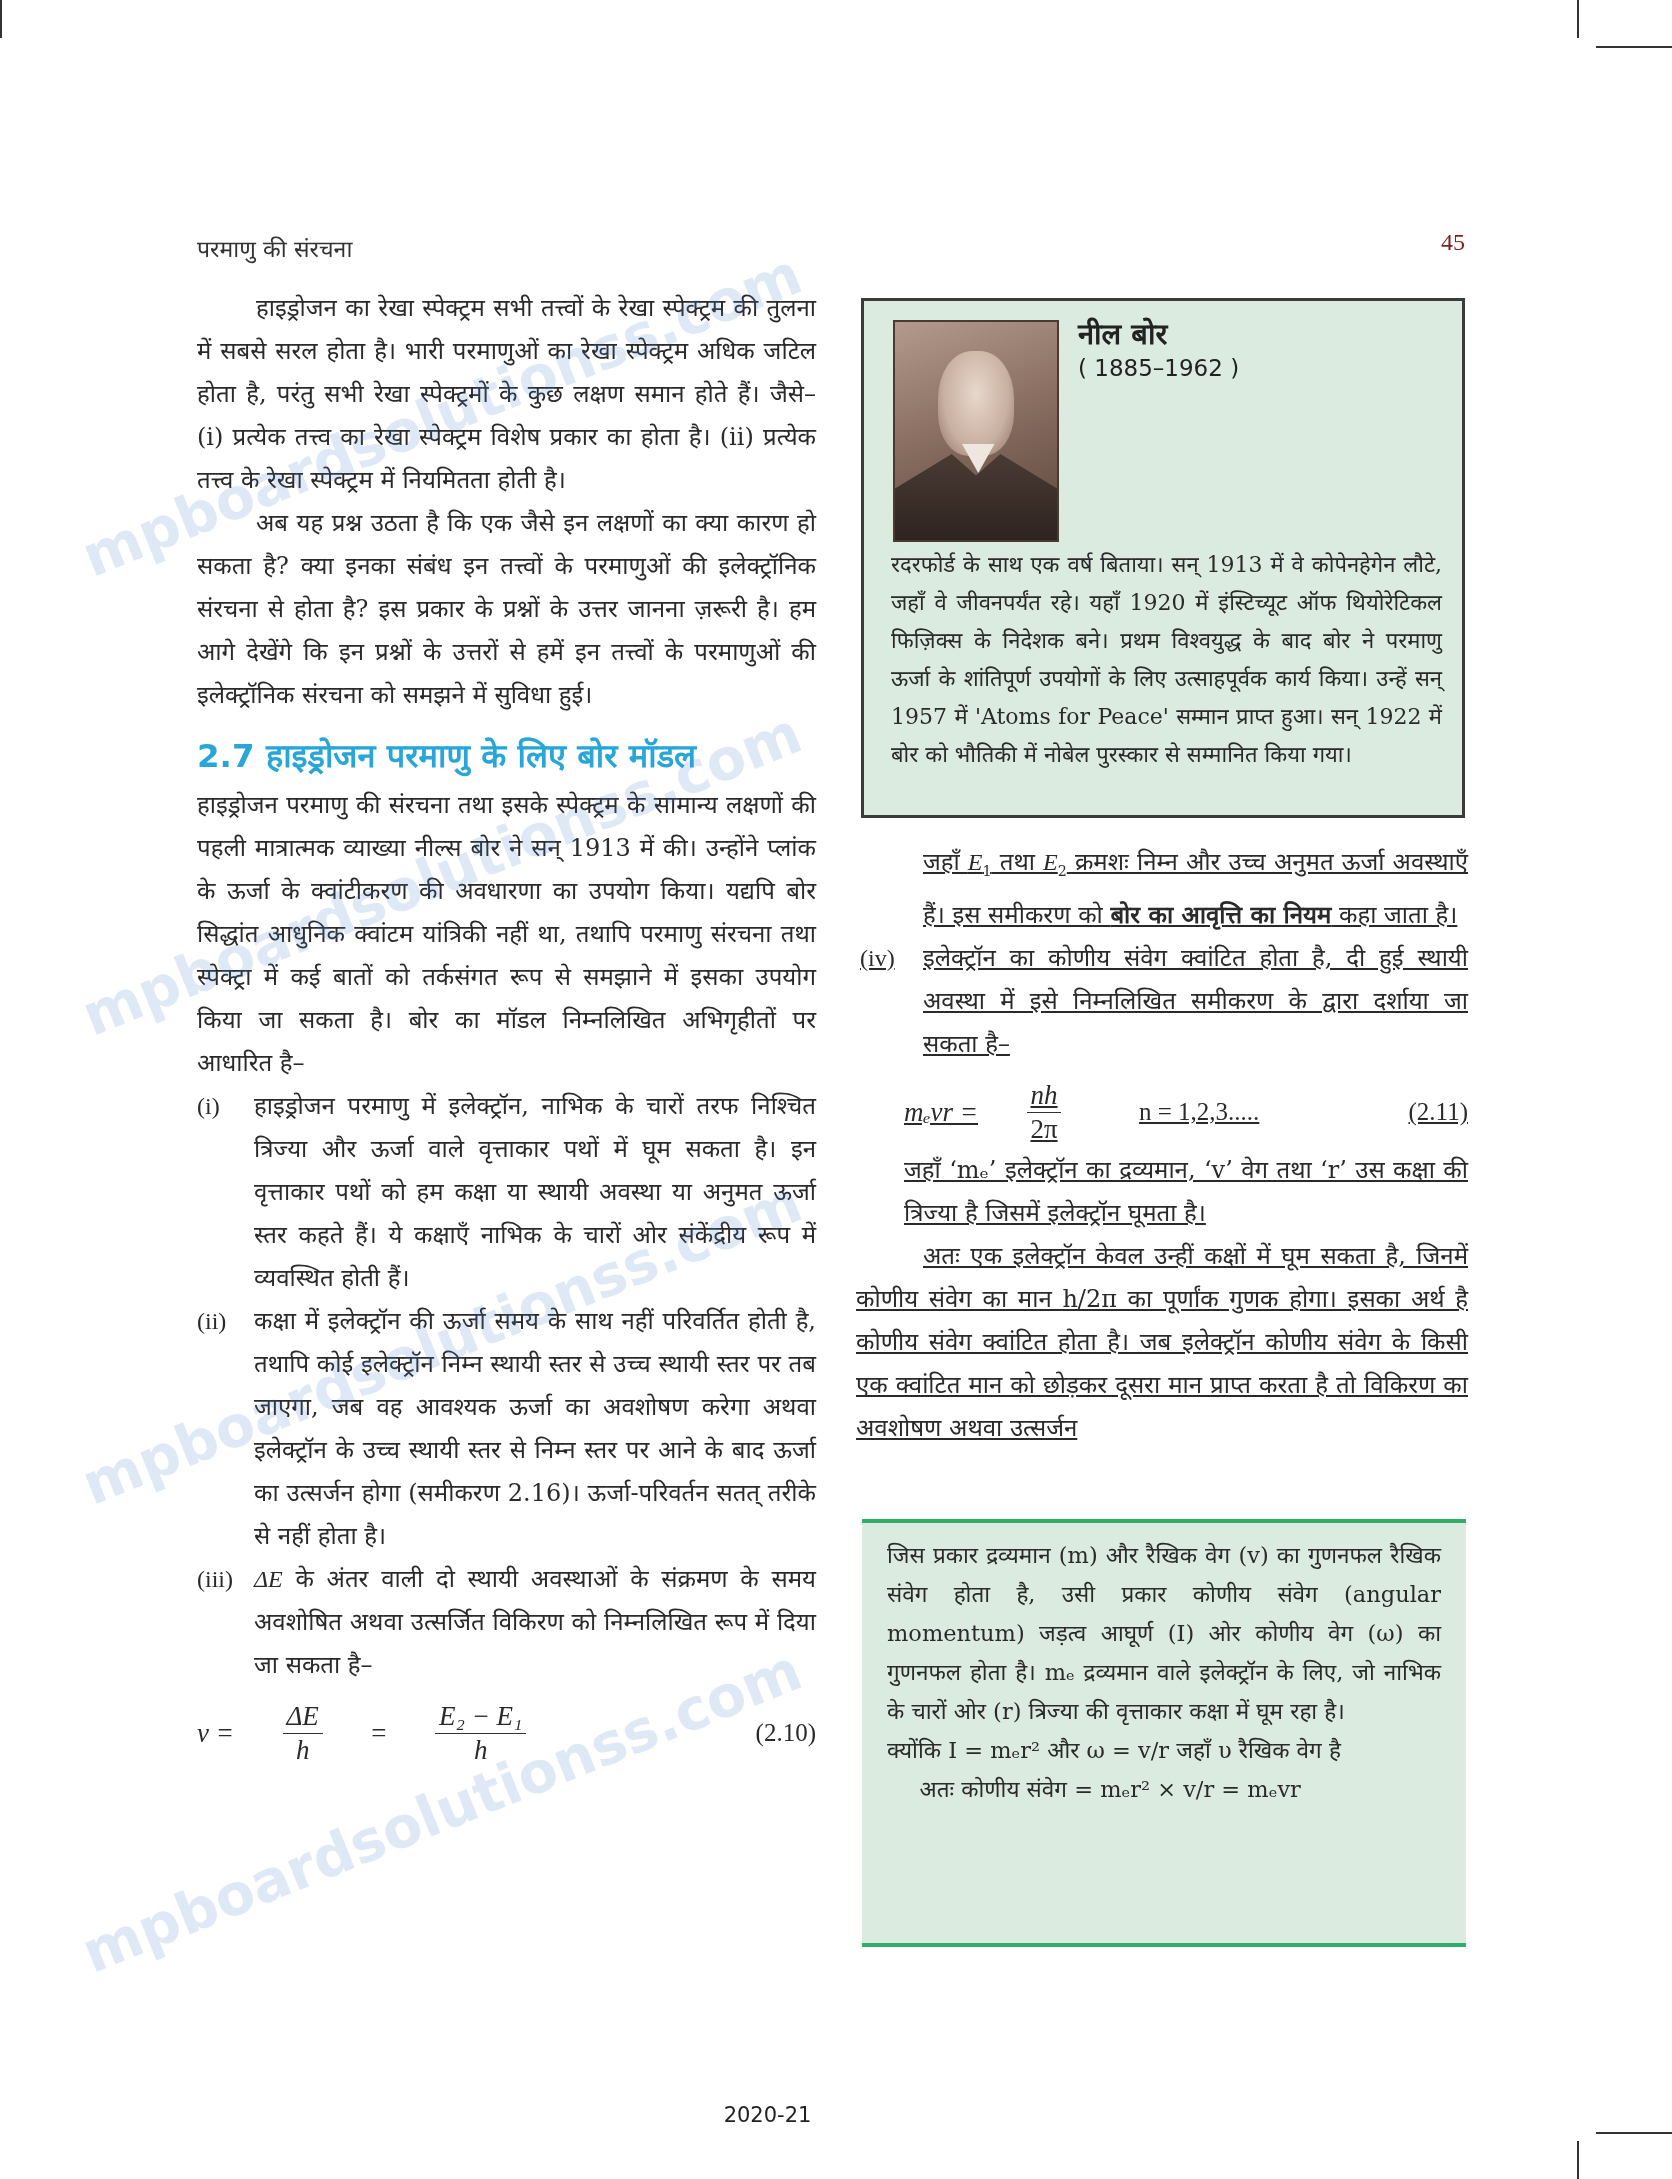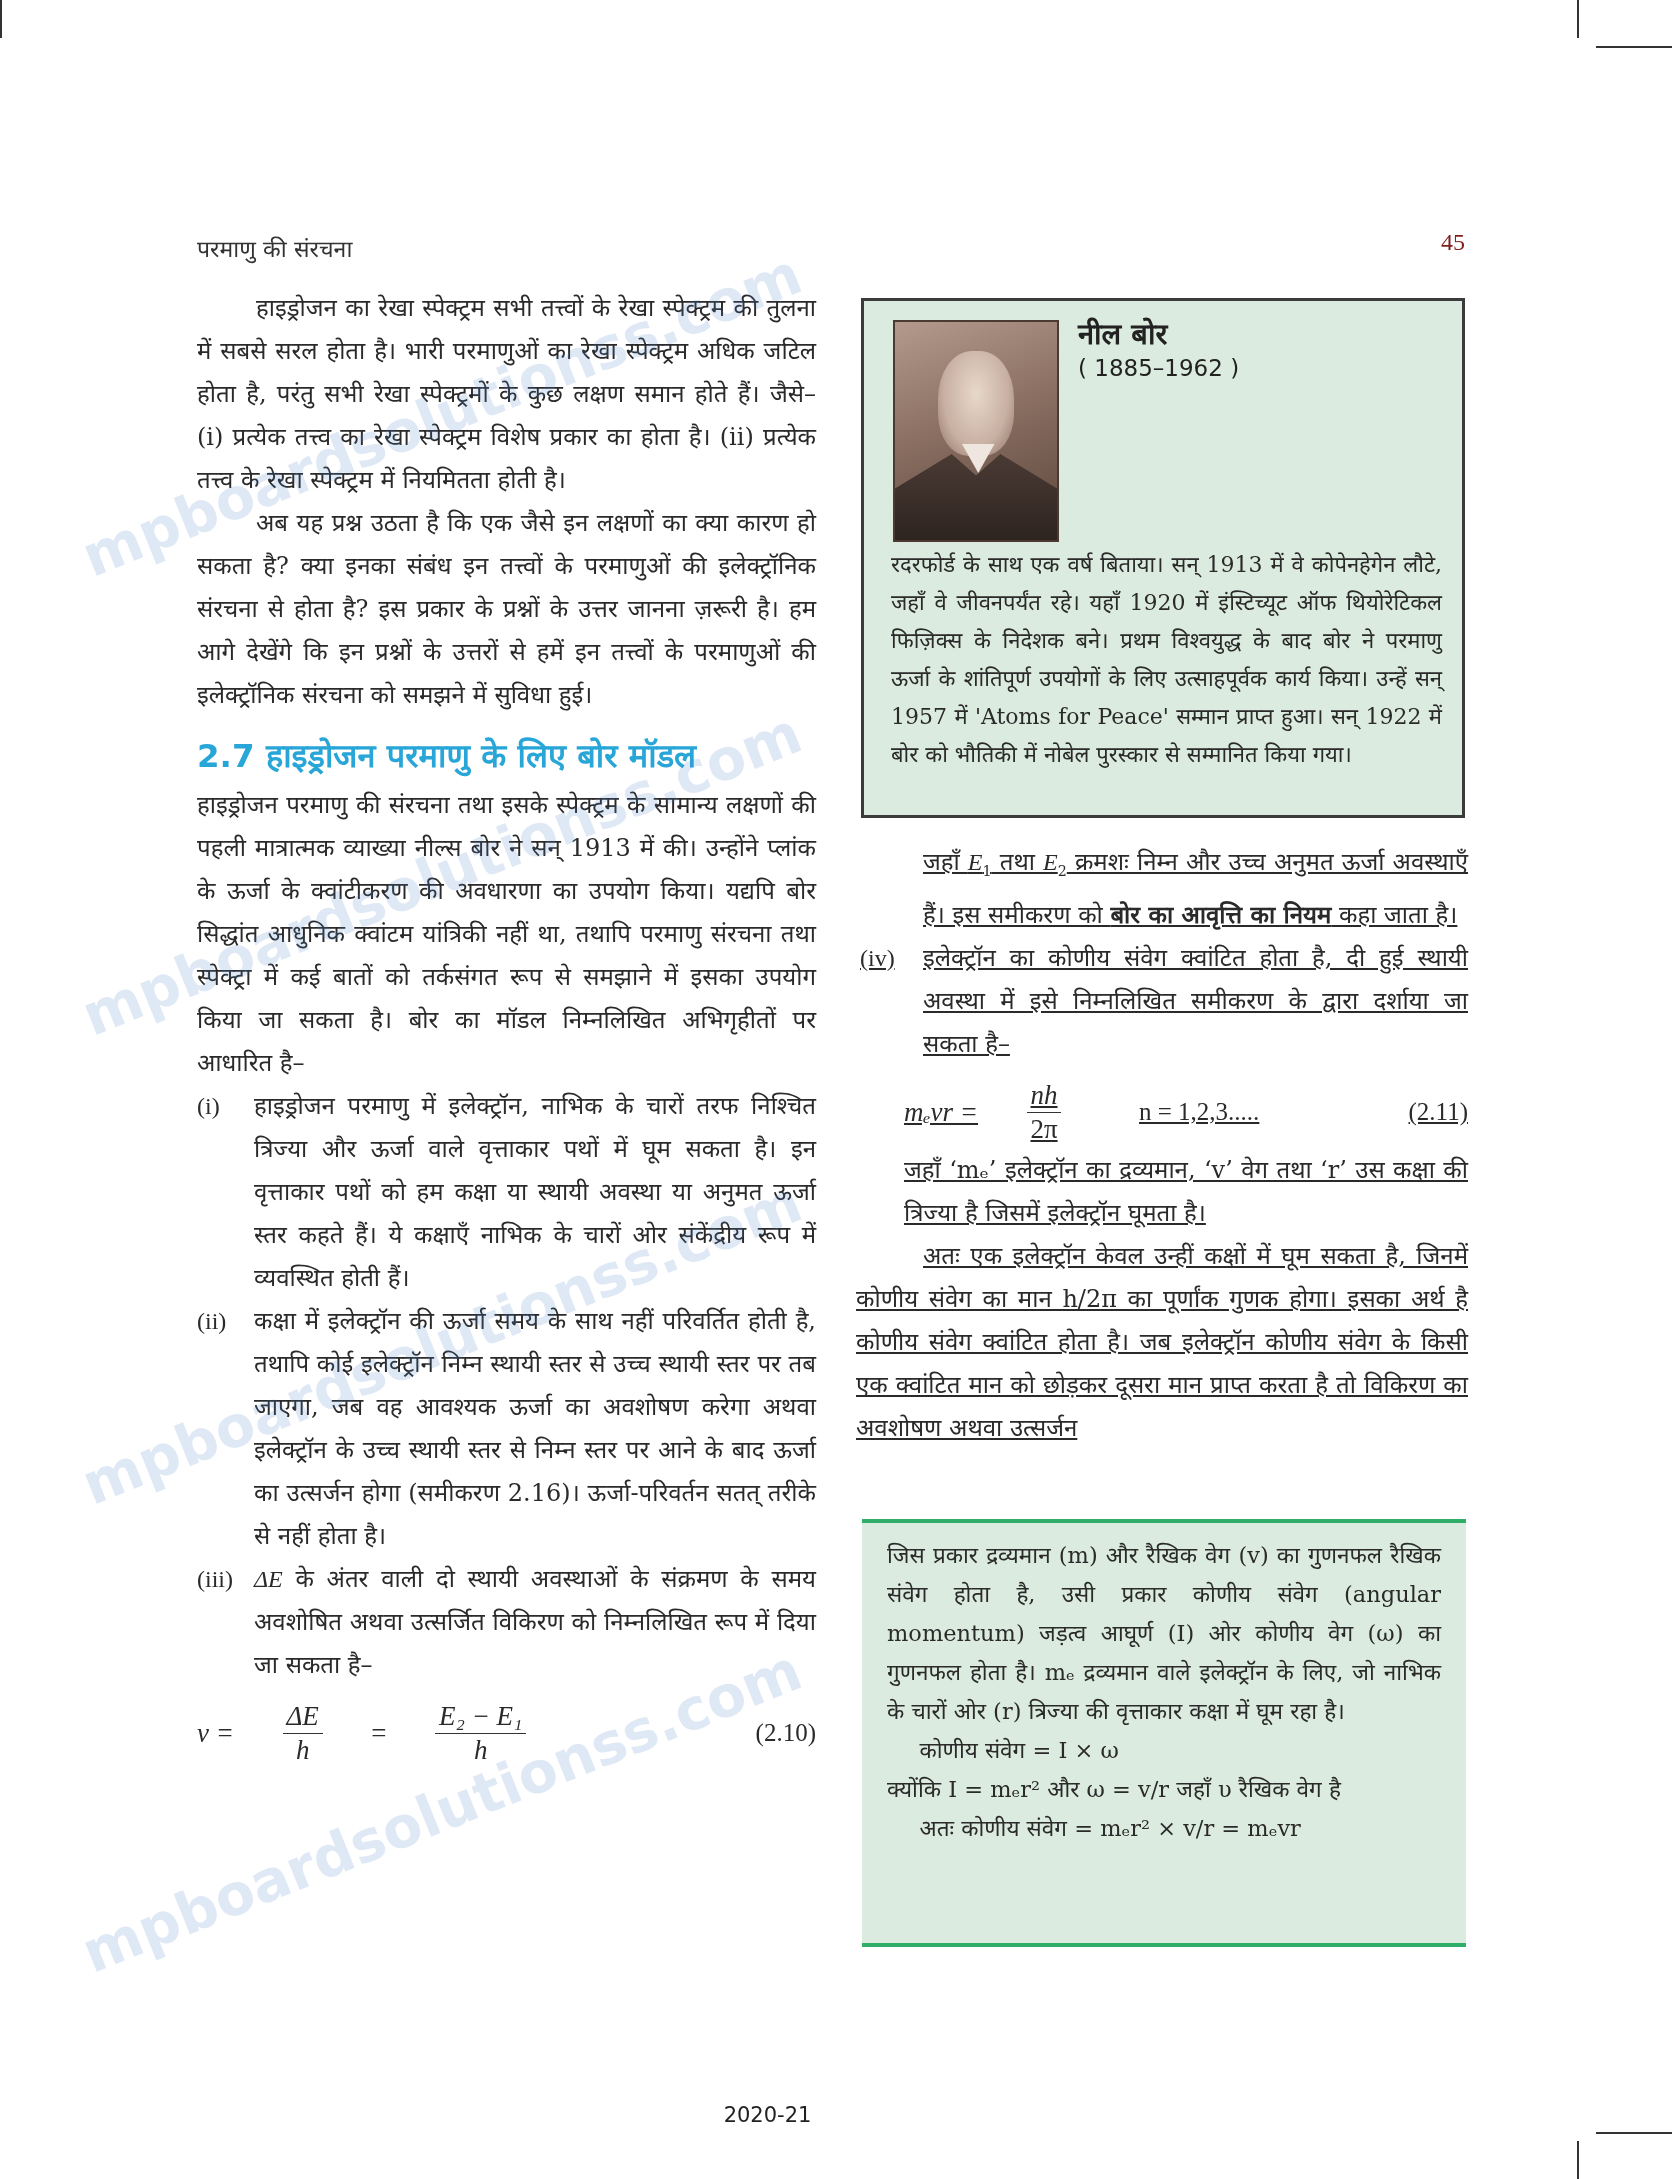--- a/index.html
+++ b/index.html
@@ -166,21 +166,20 @@
     <span style="margin-left:29px;font-size:25px;">n = 1,2,3.....</span>
     <span class="eqnum">(2.11)</span>
   </div>
 
   <p class="para noindent" style="margin-left:-19px;">जहाँ ‘mₑ’ इलेक्ट्रॉन का द्रव्यमान, ‘v’ वेग तथा ‘r’ उस कक्षा की त्रिज्या है जिसमें इलेक्ट्रॉन घूमता है।</p>
   <p class="para" style="margin-left:-67px;width:612px;text-indent:67px;">अतः एक इलेक्ट्रॉन केवल उन्हीं कक्षों में घूम सकता है, जिनमें कोणीय संवेग का मान h/2π का पूर्णांक गुणक होगा। इसका अर्थ है कोणीय संवेग क्वांटित होता है। जब इलेक्ट्रॉन कोणीय संवेग के किसी एक क्वांटित मान को छोड़कर दूसरा मान प्राप्त करता है तो विकिरण का अवशोषण अथवा उत्सर्जन</p>
 </div>
 
 <div class="green-box">
   <p class="gtext">जिस प्रकार द्रव्यमान (m) और रैखिक वेग (v) का गुणनफल रैखिक संवेग होता है, उसी प्रकार कोणीय संवेग (angular momentum) जड़त्व आघूर्ण (I) ओर कोणीय वेग (ω) का गुणनफल होता है। mₑ द्रव्यमान वाले इलेक्ट्रॉन के लिए, जो नाभिक के चारों ओर (r) त्रिज्या की वृत्ताकार कक्षा में घूम रहा है।</p>
-  <div class="gline" style="padding-left:32.5px;">कोणीय संवेग = I × ω</div>
   <div class="gline">क्योंकि I = mₑr²  और ω = v/r जहाँ υ रैखिक वेग है</div>
   <div class="gline" style="padding-left:32.5px;">अतः कोणीय संवेग =  mₑr² × v/r = mₑvr</div>
 </div>
 
 <div class="wm" style="left:57px;top:382px;">mpboardsolutionss.com</div>
 <div class="wm" style="left:57px;top:841px;">mpboardsolutionss.com</div>
 <div class="wm" style="left:57px;top:1310px;">mpboardsolutionss.com</div>
 <div class="wm" style="left:57px;top:1778px;">mpboardsolutionss.com</div>
 
 <div class="footer">2020-21</div>

